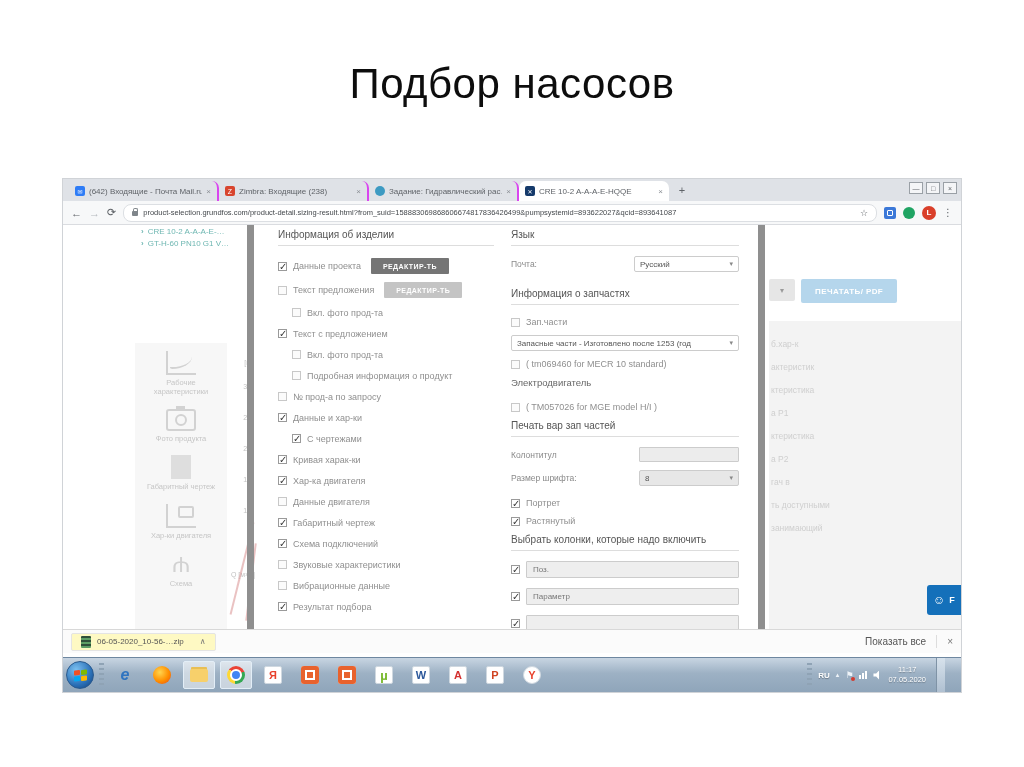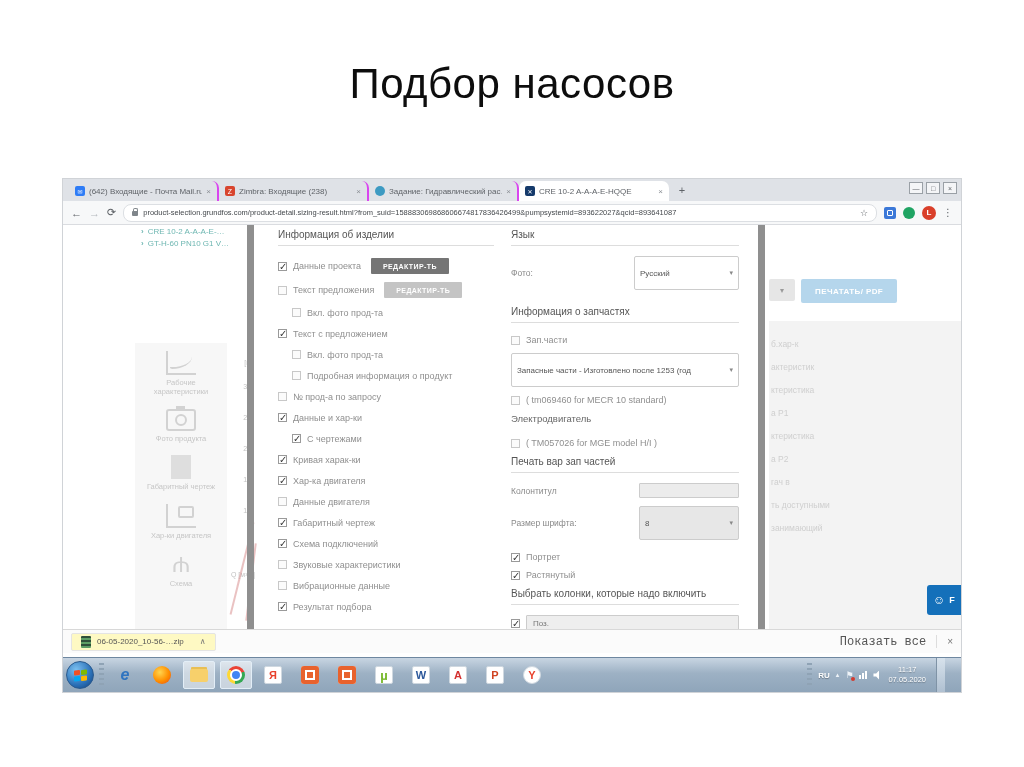--- a/index.html
+++ b/index.html
@@ -111,21 +111,21 @@
   .row.ind{margin-left:14px;}
   .editbtn{margin-left:10px;padding:5px 12px 4px;font-size:7px;font-weight:bold;color:#fff;
            letter-spacing:.4px;border-radius:1px;white-space:nowrap;}
   .row.dark .editbtn{background:#757575;}
   .row.light .editbtn{background:#c4c4c4;}
   .dcol-l > .dhead{margin-bottom:12px;}
 
   .rrow{display:flex;align-items:center;justify-content:space-between;}
   .rlbl{font-size:8.5px;color:#8a8a8a;}
   .sel{display:flex;align-items:center;justify-content:space-between;border:1px solid #ccc;border-radius:2px;
-       font-size:8px;color:#555;padding:0 5px;height:34px;background:#fff;box-sizing:border-box;overflow:hidden;}
+       font-size:8px;color:#555;padding:0 5px;height:16px;background:#fff;box-sizing:border-box;overflow:hidden;}
   .sel .arr{color:#888;font-size:7px;margin-left:4px;flex:none;}
   .sel .val{white-space:nowrap;overflow:hidden;}
   .sel.gray{background:#e7e7e7;}
   .w105{width:105px;flex:none;}
   .w100{width:100px;flex:none;}
   .inp{border:1px solid #ccc;background:#ececec;height:15px;border-radius:1px;box-sizing:border-box;}
   .colrow{display:flex;align-items:center;margin-top:10px;}
   .colinp{flex:1;border:1px solid #ccc;background:#eee;height:17px;font-size:8px;color:#777;
           display:flex;align-items:center;padding-left:6px;border-radius:1px;box-sizing:border-box;}
   .mt4{margin-top:4px;}.mt8{margin-top:8px;align-items:center;}.mt10{margin-top:10px;}.mt12{margin-top:12px;}
@@ -139,21 +139,21 @@
 
   
   .dlbar{height:24px;background:#fbfbfb;border-top:1px solid #d8d8d8;display:flex;align-items:center;
          padding:0 8px;box-sizing:border-box;}
   .dlchip{display:flex;align-items:center;gap:6px;background:#fef9c3;border:1px solid #e4e4e4;border-radius:2px;
           padding:2px 9px;font-size:8px;color:#555;}
   .zipico{width:10px;height:12px;border-radius:1px;
           background:repeating-linear-gradient(180deg,#2f4f3a 0 2px,#5d9e64 2px 4px);}
   .dlchev{color:#777;font-size:8px;margin-left:10px;}
   .dlright{margin-left:auto;display:flex;align-items:center;gap:10px;}
-  .showall{font-size:12px;color:#555;font-family:Liberation Mono, monospace;}
+  .showall{font-size:10px;color:#555;}
   .dlsep{width:1px;height:13px;background:#ddd;}
   .dlclose{color:#777;font-size:10px;}
 
   .gap{height:4px;background:#fff;}
 
   
   .taskbar{height:35px;background:linear-gradient(180deg,#c8d5e2,#9db1c4 45%,#8fa5ba);
            border-top:1px solid #6e87a0;display:flex;align-items:center;gap:5px;padding-left:3px;box-sizing:border-box;}
   .orb{width:28px;height:28px;border-radius:50%;flex:none;
        background:radial-gradient(circle at 35% 30%,#7cc0f0,#2b71b8 60%,#123f77);
@@ -428,21 +428,21 @@
               <span class="chk on">✓</span>
               <span class="lbl">Результат подбора</span>
 
             </div>
           </div>
       </div>
 
       <div class="dcol-r">
         <div class="dhead">Язык</div>
         <div class="rrow mt10">
-          <span class="rlbl">Фото:</span>
+          <span class="rlbl">Почта:</span>
           <div class="sel w105">
             <span class="val">Русский</span>
             <span class="arr">▾</span>
           </div>
         </div>
 
         <div class="dhead mt16">Информация о запчастях</div>
         <div class="row mt12">
           <span class="chk"></span>
           <span class="lbl">Зап.части</span>

